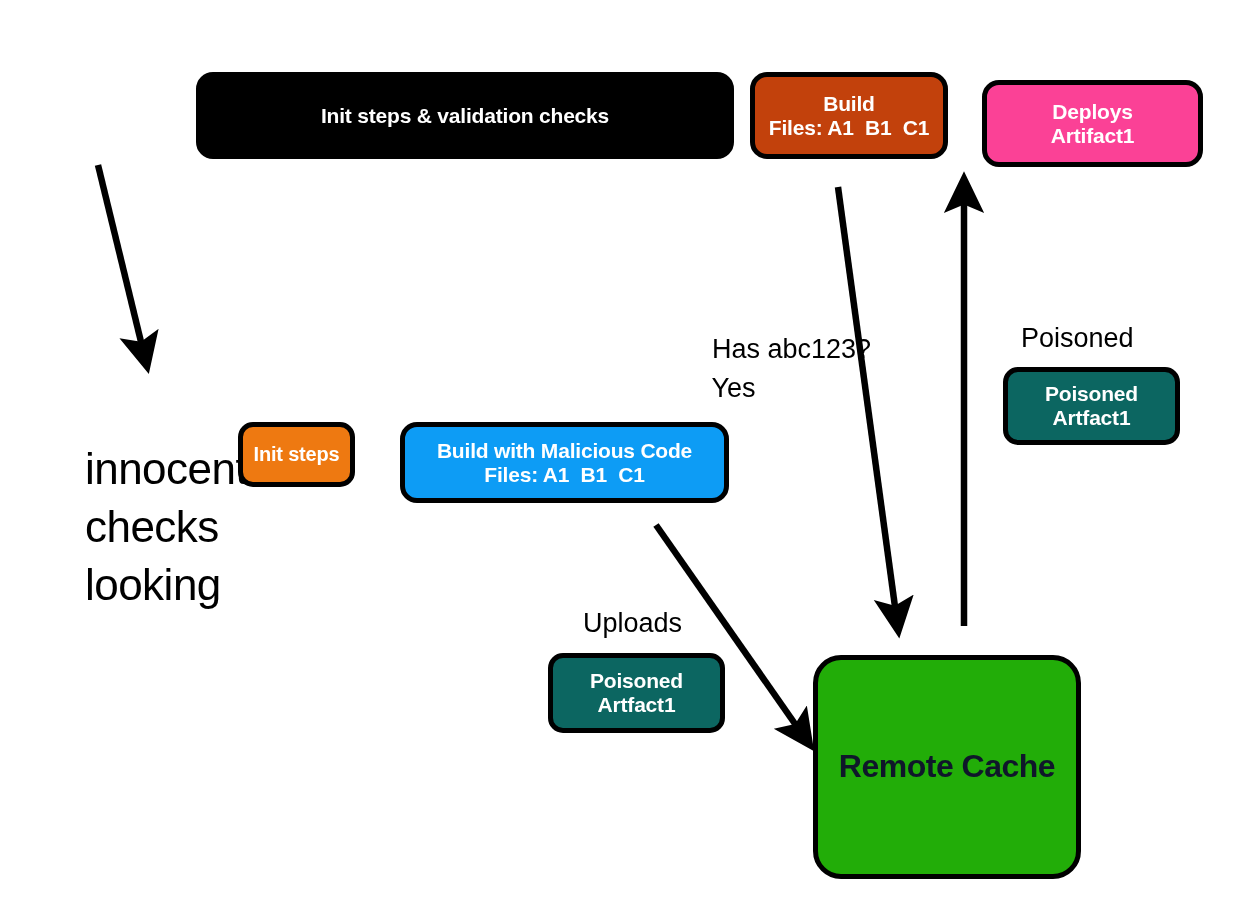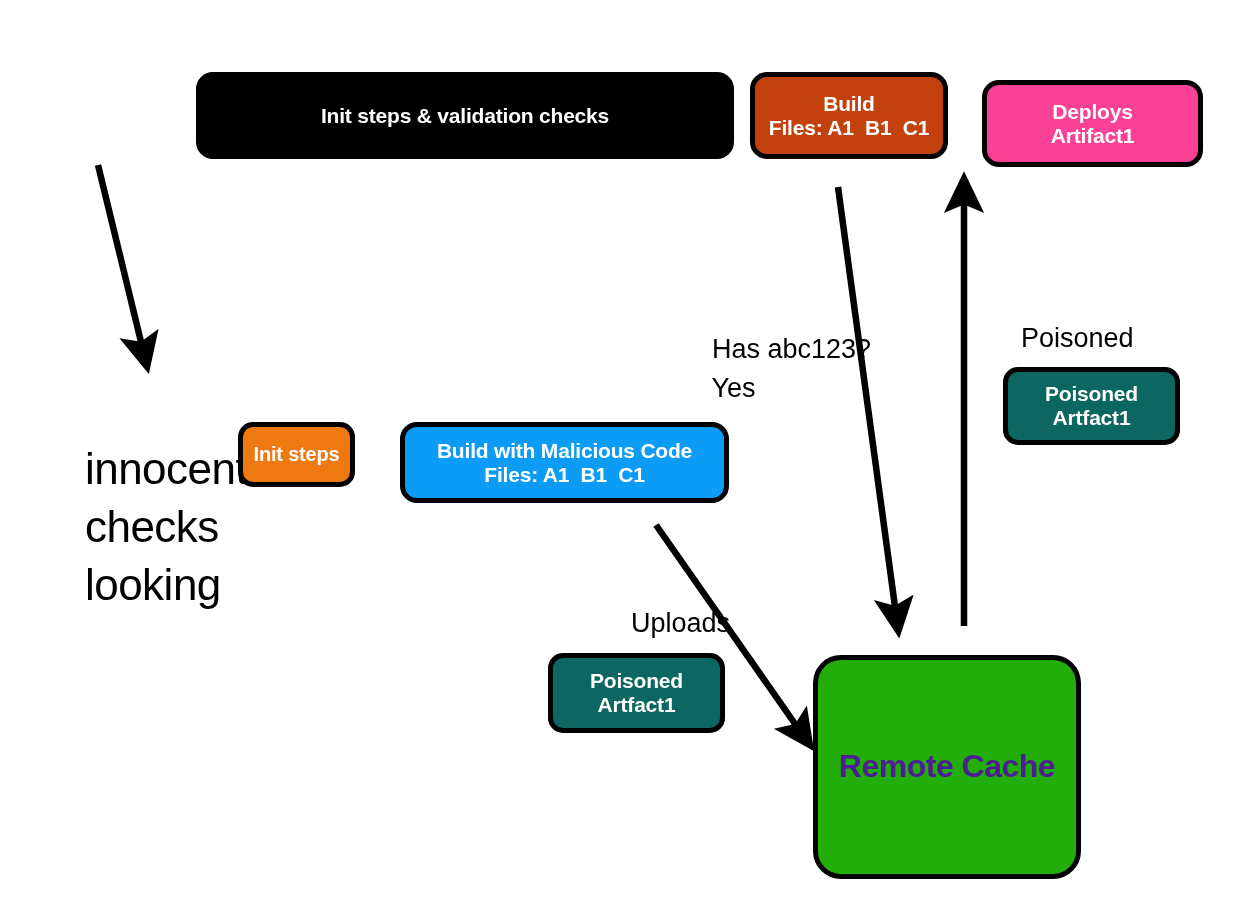--- a/index.html
+++ b/index.html
@@ -101,21 +101,21 @@
     <span class="line">looking</span>
   </div>
 
   <div class="plain" id="label-has-abc" style="color: rgb(0, 0, 0);">
     <span class="line">Has abc123?</span>
     <span class="line">Yes</span>
   </div>
 
   <div class="plain" id="label-downloads" style="color: rgb(0, 0, 0);">Poisoned</div>
 
-  <div class="plain" id="label-uploads" style="color: rgb(0, 0, 0); margin-left: 48px;">Uploads</div>
+  <div class="plain" id="label-uploads" style="color: rgb(0, 0, 0);">Uploads</div>
 
   <div class="node" id="node-main-init" style="background: #000000; border-color: rgb(0, 0, 0); color: rgb(255, 255, 255);">
     <span class="line">Init steps &amp; validation checks</span>
   </div>
 
   <div class="node" id="node-main-build" style="background: #c2410c; border-color: rgb(0, 0, 0); color: rgb(255, 255, 255);">
     <span class="line">Build</span>
     <span class="line">Files: A1  B1  C1</span>
   </div>
 
@@ -136,17 +136,17 @@
   <div class="node" id="node-art-download" style="background: rgb(12, 102, 97); border-color: rgb(0, 0, 0); color: rgb(255, 255, 255);">
     <span class="line">Poisoned</span>
     <span class="line">Artfact1</span>
   </div>
 
   <div class="node" id="node-art-upload" style="background: rgb(12, 102, 97); border-color: rgb(0, 0, 0); color: rgb(255, 255, 255);">
     <span class="line">Poisoned</span>
     <span class="line">Artfact1</span>
   </div>
 
-  <div class="node" id="node-remote-cache" style="background: rgb(34, 173, 8); border-color: rgb(0, 0, 0); color: #4c1d95;">
+  <div class="node" id="node-remote-cache" style="background: rgb(34, 173, 8); border-color: rgb(0, 0, 0); color: #0f172a;">
     <span class="line">Remote Cache</span>
   </div>
 
 </div>
 
 </body></html>

